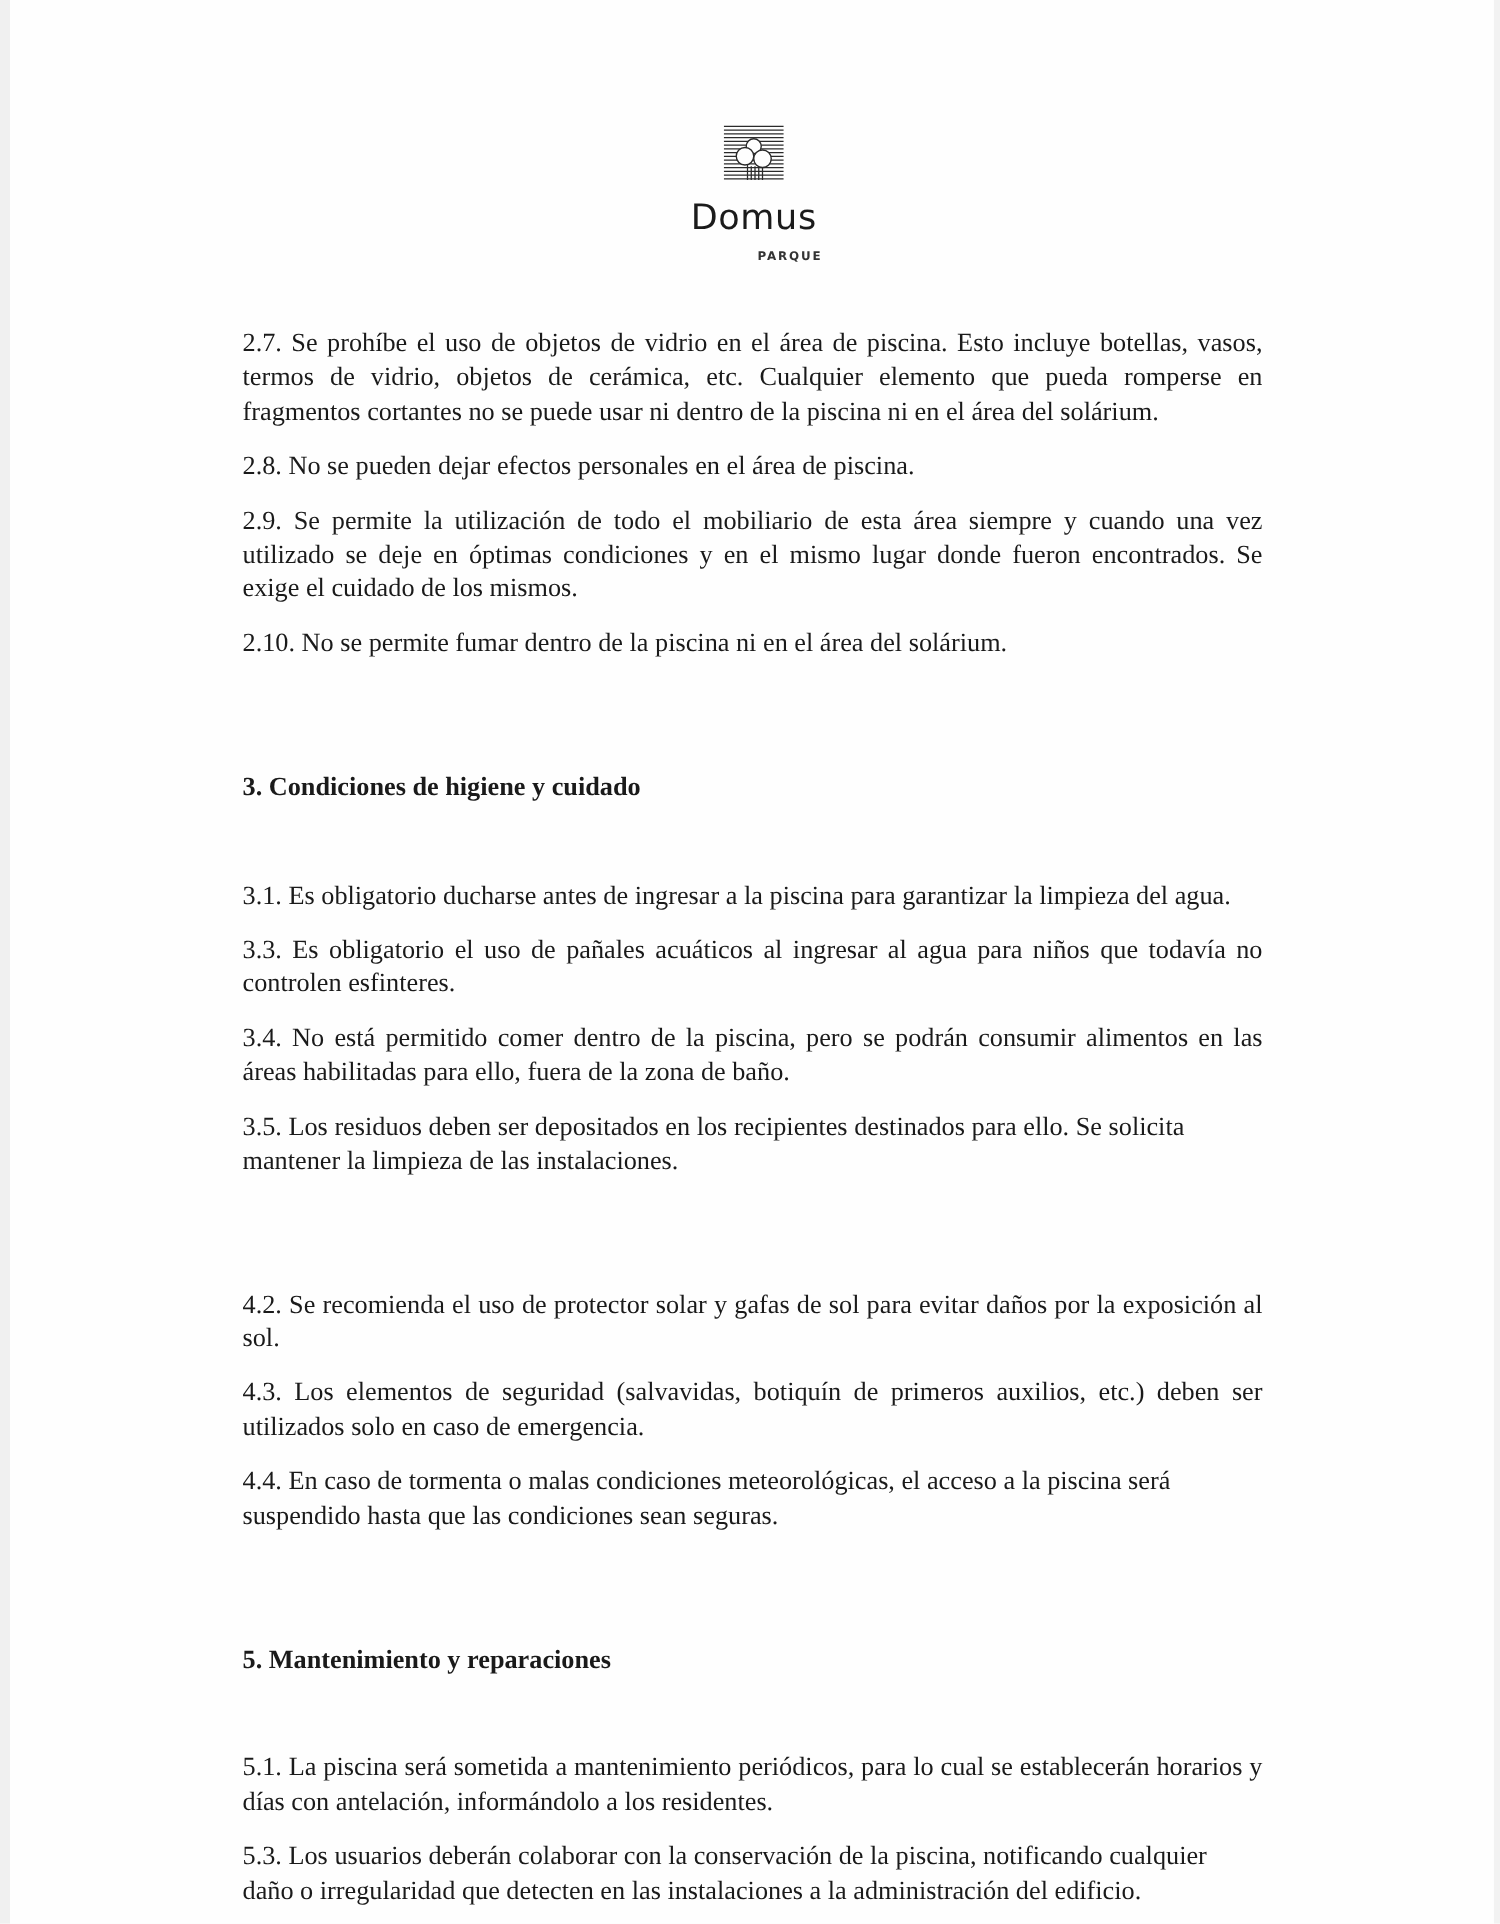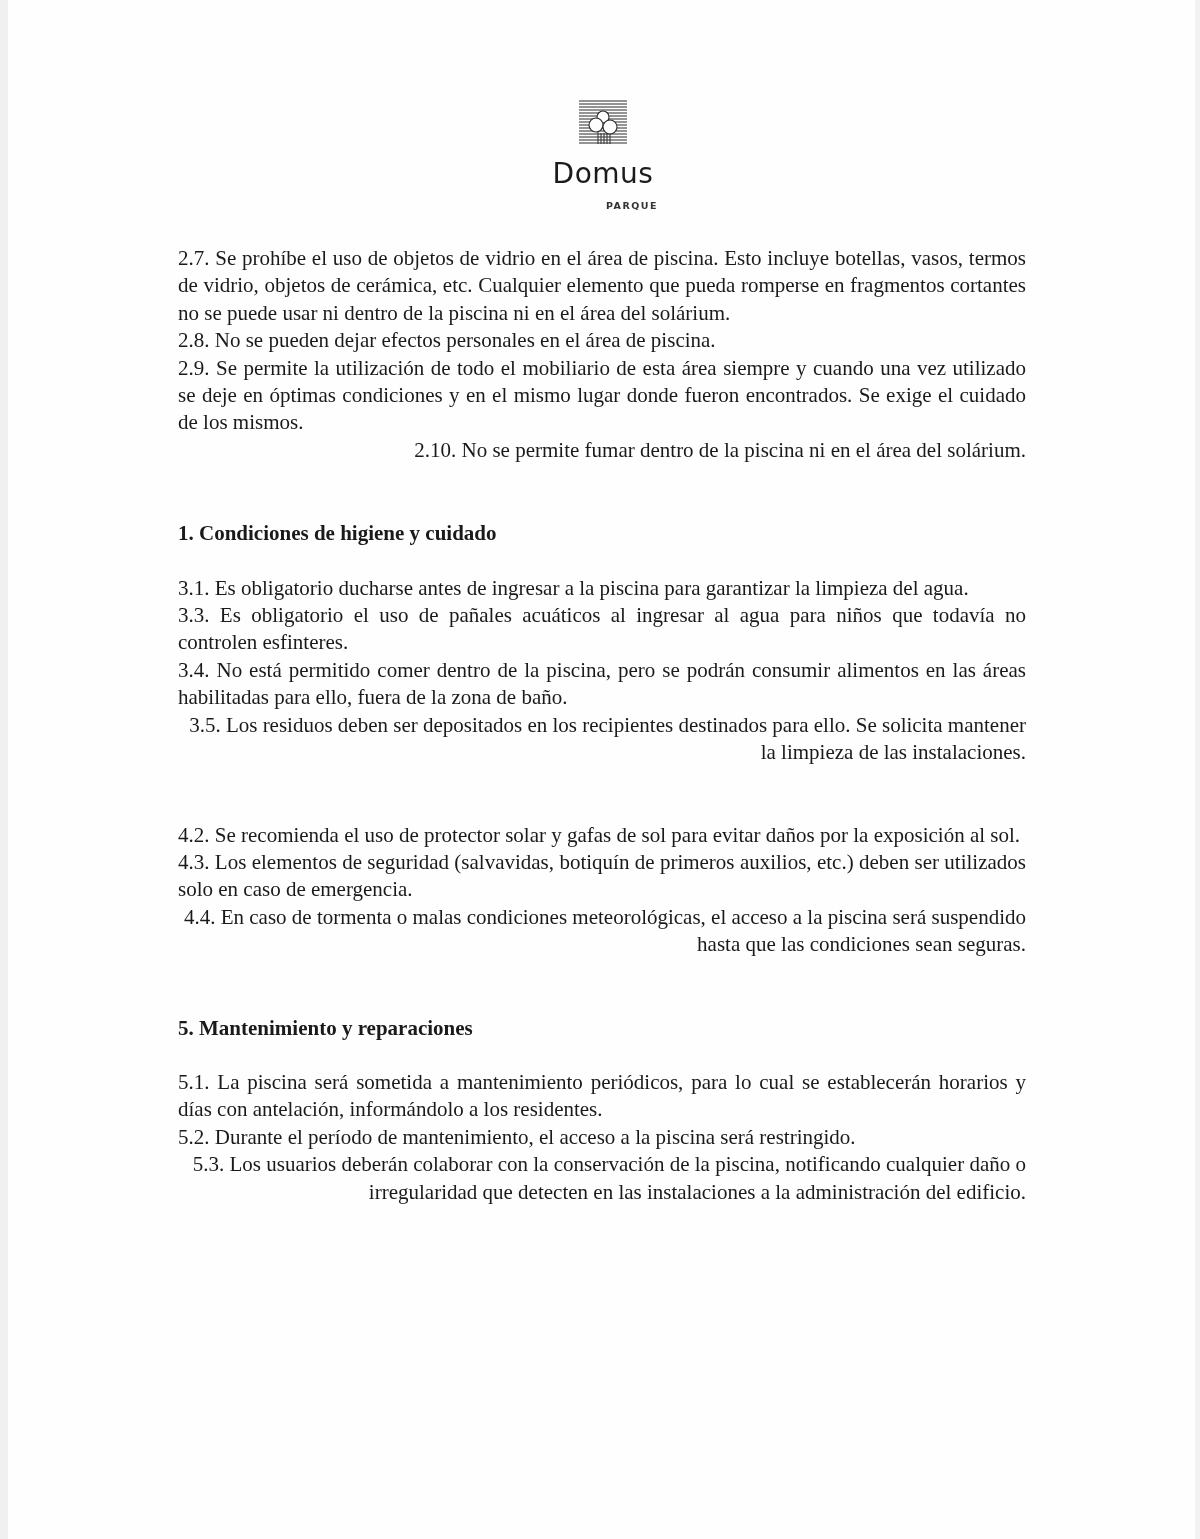--- a/index.html
+++ b/index.html
@@ -22,22 +22,22 @@
   }
   .logo-sub {
     position: absolute; left: 548px; top: 200px; width: 110px; text-align: right;
     font-family: "DejaVu Sans", sans-serif; font-size: 9.5px; letter-spacing: 1.5px; font-weight: bold; color: #333;
   }
 
   .content {
     position: absolute; left: 178px; top: 245px; width: 848px;
     font-size: 21px; line-height: 27.4px;
   }
-  .content p { margin: 0; text-align: justify; }
-  .content p.last { text-align: right; }
+  .content p { margin: 16px; text-align: justify; }
+  .content p.last { text-align: left; }
   .heading { font-weight: bold; margin: 0; }
   .gap-big { height: 56px; }
   .gap-mid { height: 28px; }
   .gap-h { height: 27px; }
 </style>
 </head>
 <body>
 
 <div class="edge-left"></div>
 <div class="edge-right"></div>
@@ -84,21 +84,21 @@
   <div>
     <p>2.7. Se prohíbe el uso de objetos de vidrio en el área de piscina. Esto incluye botellas, vasos, termos de vidrio, objetos de cerámica, etc. Cualquier elemento que pueda romperse en fragmentos cortantes no se puede usar ni dentro de la piscina ni en el área del solárium.</p>
     <p>2.8. No se pueden dejar efectos personales en el área de piscina.</p>
     <p>2.9. Se permite la utilización de todo el mobiliario de esta área siempre y cuando una vez utilizado se deje en óptimas condiciones y en el mismo lugar donde fueron encontrados. Se exige el cuidado de los mismos.</p>
     <p class="last">2.10. No se permite fumar dentro de la piscina ni en el área del solárium.</p>
   </div>
 
   <div class="gap-big"></div>
 
   <div>
-    <p class="heading">1. Condiciones de higiene y cuidado</p>
+    <p class="heading">3. Condiciones de higiene y cuidado</p>
     <div class="gap-h"></div>
     <p>3.1. Es obligatorio ducharse antes de ingresar a la piscina para garantizar la limpieza del agua.</p>
     <p>3.3. Es obligatorio el uso de pañales acuáticos al ingresar al agua para niños que todavía no controlen esfinteres.</p>
     <p>3.4. No está permitido comer dentro de la piscina, pero se podrán consumir alimentos en las áreas habilitadas para ello, fuera de la zona de baño.</p>
     <p class="last">3.5. Los residuos deben ser depositados en los recipientes destinados para ello. Se solicita mantener la limpieza de las instalaciones.</p>
   </div>
 
   <div class="gap-mid"></div>
 
   <div>
@@ -107,16 +107,15 @@
     <p>4.3. Los elementos de seguridad (salvavidas, botiquín de primeros auxilios, etc.) deben ser utilizados solo en caso de emergencia.</p>
     <p class="last">4.4. En caso de tormenta o malas condiciones meteorológicas, el acceso a la piscina será suspendido hasta que las condiciones sean seguras.</p>
   </div>
 
   <div class="gap-big"></div>
 
   <div>
     <p class="heading">5. Mantenimiento y reparaciones</p>
     <div class="gap-h"></div>
     <p>5.1. La piscina será sometida a mantenimiento periódicos, para lo cual se establecerán horarios y días con antelación, informándolo a los residentes.</p>
-    <p>5.2. Durante el período de mantenimiento, el acceso a la piscina será restringido.</p>
     <p class="last">5.3. Los usuarios deberán colaborar con la conservación de la piscina, notificando cualquier daño o irregularidad que detecten en las instalaciones a la administración del edificio.</p>
   </div>
 </div>
 
 </body></html>

